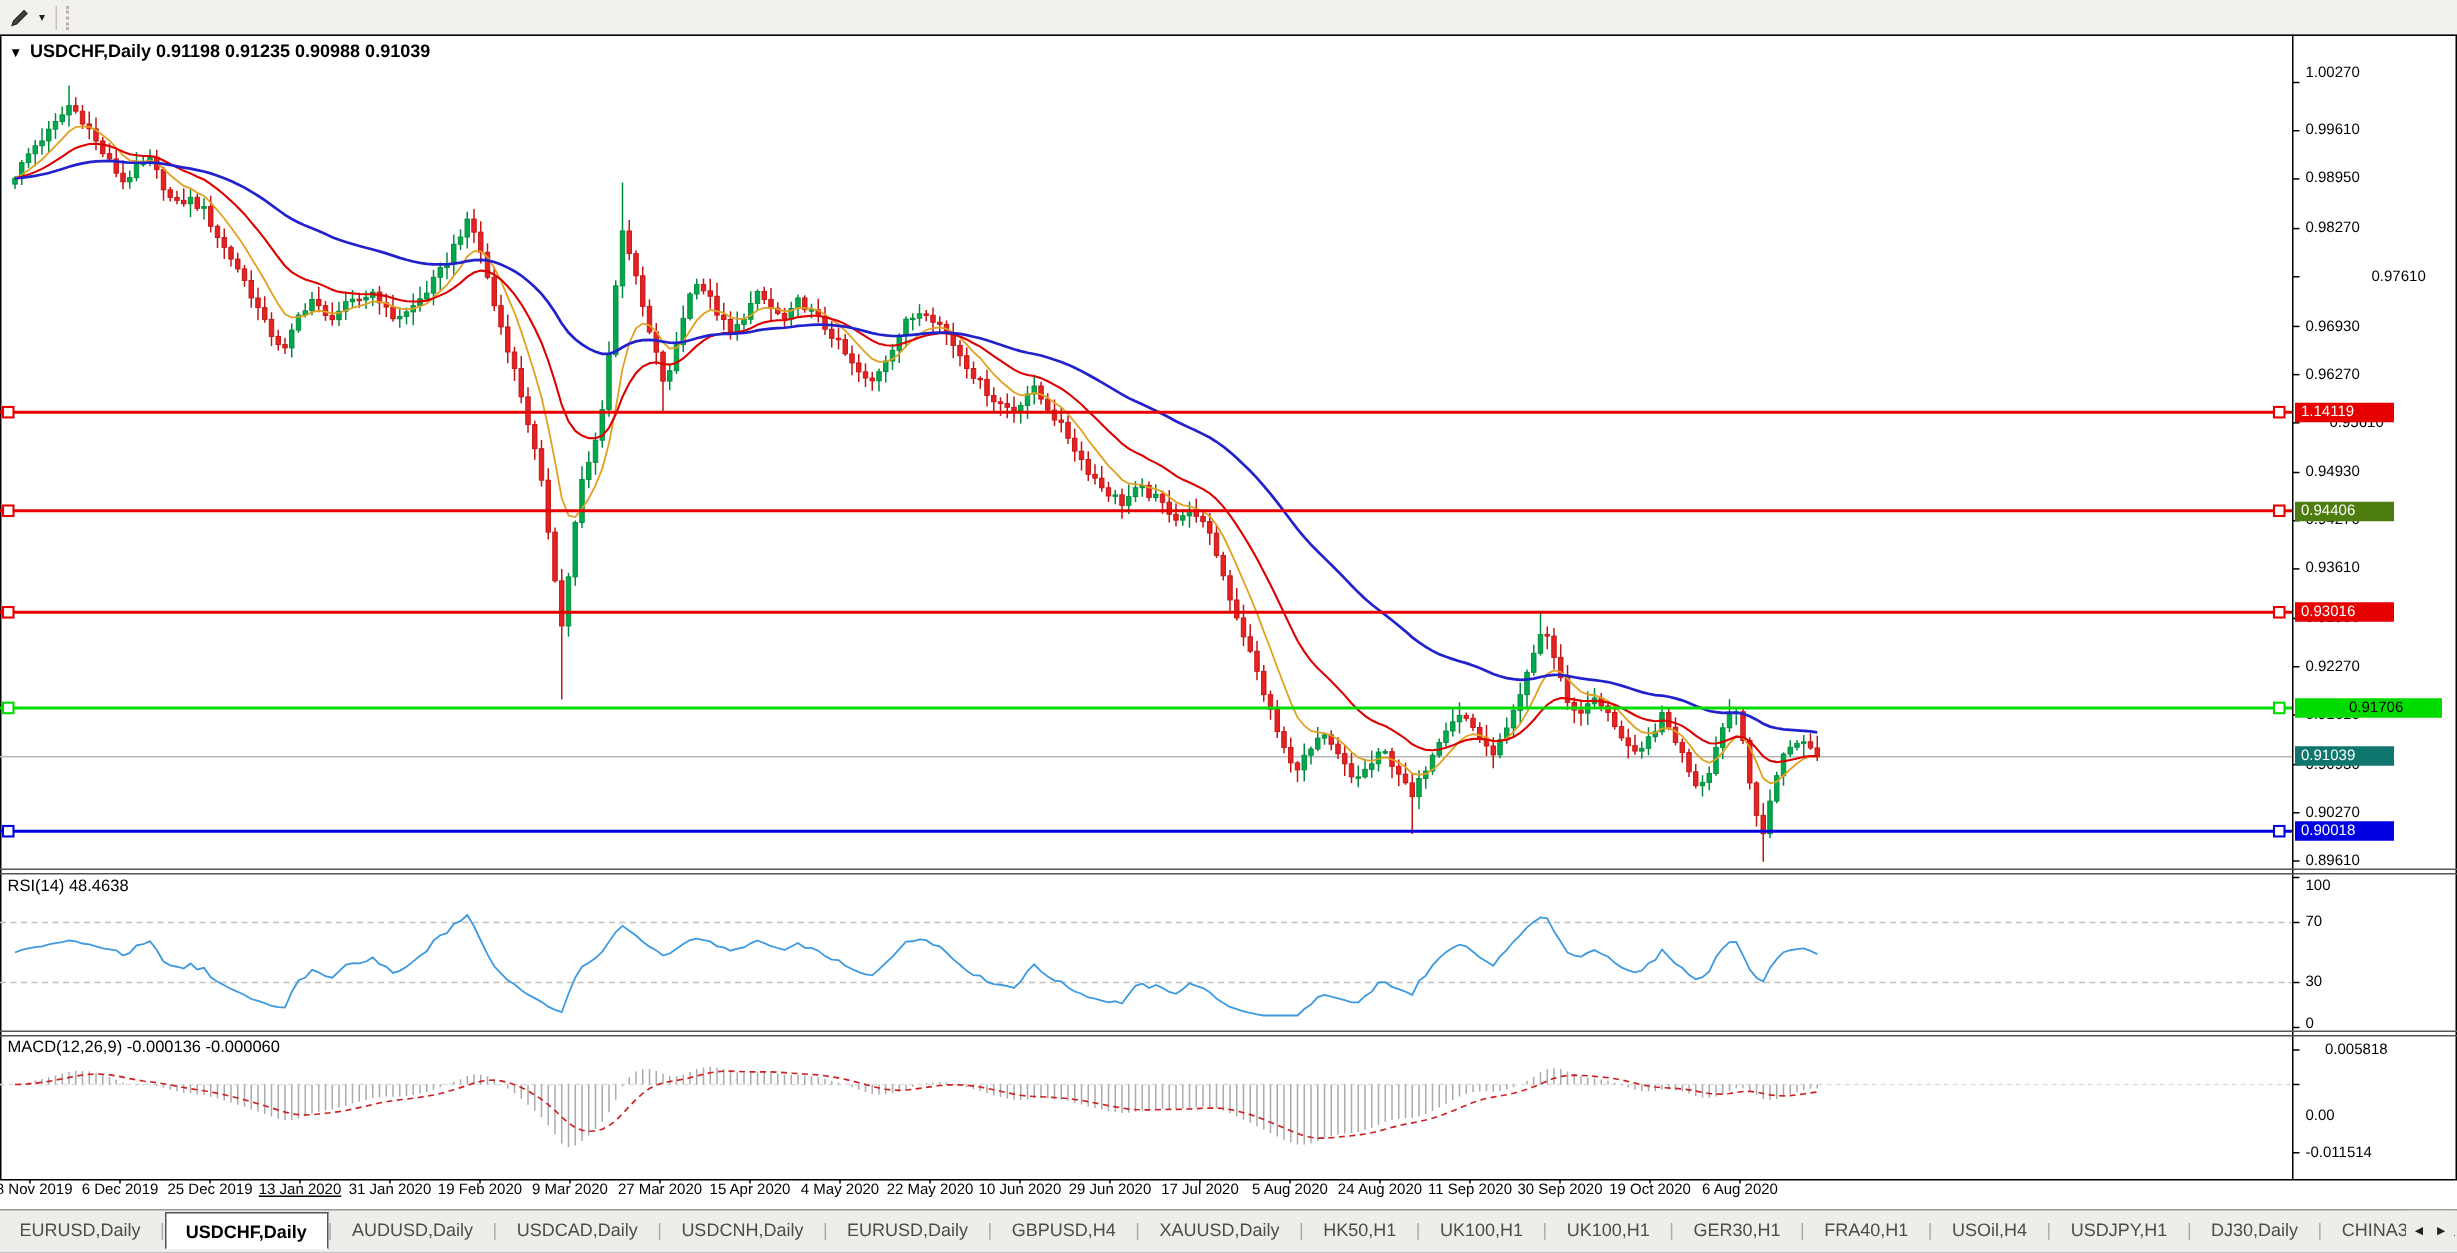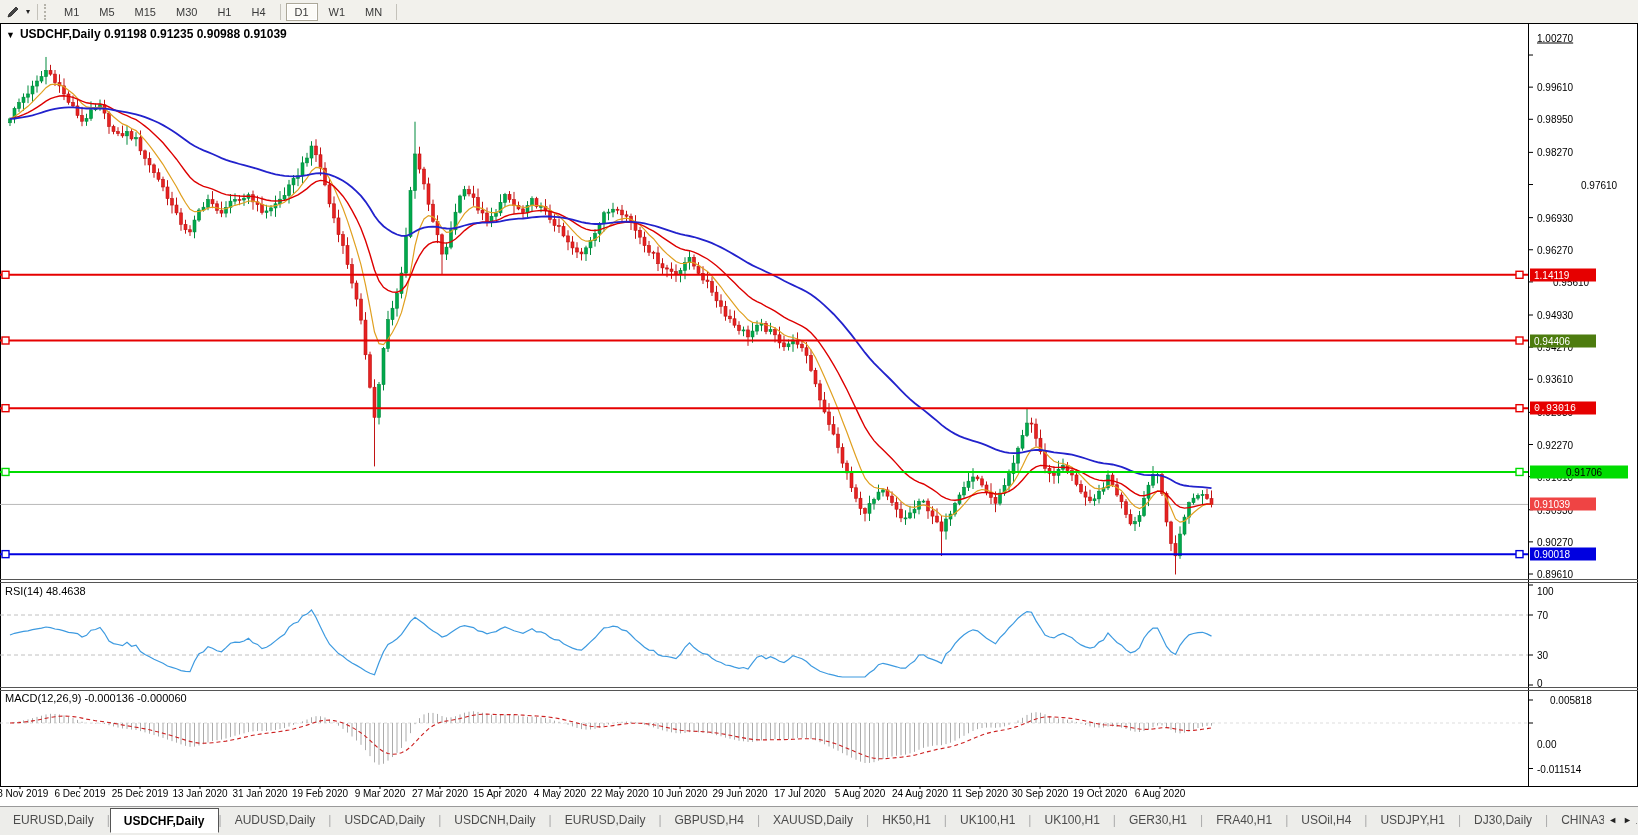--- a/index.html
+++ b/index.html
@@ -40,33 +40,20 @@
 
   <div class="toolbar">
     <span class="tool-ic">
       <svg width="14" height="14" viewBox="0 0 14 14">
         <path d="M2 12 L5 11 L12 4 L10 2 L3 9 Z" fill="#444" stroke="#222" stroke-width="0.8"></path>
       </svg>
     </span>
     <span class="caret">▾</span>
     <span class="vsep"></span>
     <span class="grip"></span>
-    <div id="tf-buttons" style="display:flex;align-items:center;">
-        <span class="tfbtn">M1</span>
-        <span class="tfbtn">M5</span>
-        <span class="tfbtn">M15</span>
-        <span class="tfbtn">M30</span>
-        <span class="tfbtn">H1</span>
-        <span class="tfbtn">H4</span>
-        <span class="vsep"></span>
-        <span class="tfbtn active">D1</span>
-        <span class="tfbtn">W1</span>
-        <span class="tfbtn">MN</span>
-        <span class="vsep"></span>
-      </div>
   </div>
 
   <svg id="chart-svg" width="1638" height="835" style="position:absolute;left:0;top:0;z-index:1">
       <g>
         <rect x="0.5" y="23.5" width="1637" height="763" fill="none" stroke="#000" stroke-width="1"></rect>
         <line x1="1528.5" y1="23" x2="1528.5" y2="786" stroke="#000" stroke-width="1"></line>
         <line x1="0" y1="579.5" x2="1638" y2="579.5" stroke="#555" stroke-width="1"></line>
         <line x1="0" y1="582.5" x2="1638" y2="582.5" stroke="#555" stroke-width="1"></line>
         <line x1="0" y1="687.5" x2="1638" y2="687.5" stroke="#555" stroke-width="1"></line>
         <line x1="0" y1="690.5" x2="1638" y2="690.5" stroke="#555" stroke-width="1"></line>
@@ -957,21 +944,21 @@
       <line x1="1160" y1="786" x2="1160" y2="789" stroke="#000" stroke-width="1"></line>
     </svg>
 
   <div class="chart-title">
     <span class="tri">▼</span><span>USDCHF,Daily 0.91198 0.91235 0.90988 0.91039</span>
   </div>
   <div class="pane-label" style="top:585px">RSI(14) 48.4638</div>
   <div class="pane-label" style="top:692px">MACD(12,26,9) -0.000136 -0.000060</div>
 
   <div id="axis-labels">
-      <div class="axis-label" style="top: 38px; text-decoration: underline;">1.00270</div>
+      <div class="axis-label" style="top: 49px;">1.00270</div>
       <div class="axis-label" style="top: 87.1519px;">0.99610</div>
       <div class="axis-label" style="top: 119.284px;">0.98950</div>
       <div class="axis-label" style="top: 152.39px;">0.98270</div>
       <div class="axis-label" style="top: 184.523px; margin-left: 44px;">0.97610</div>
       <div class="axis-label" style="top: 217.629px;">0.96930</div>
       <div class="axis-label" style="top: 249.761px;">0.96270</div>
       <div class="axis-label" style="top: 281.894px; margin-left: 16px;">0.95610</div>
       <div class="axis-label" style="top: 315px;">0.94930</div>
       <div class="axis-label" style="top: 347.132px;">0.94270</div>
       <div class="axis-label" style="top: 379.265px;">0.93610</div>
@@ -985,30 +972,30 @@
       <div class="axis-label" style="top: 615px;">70</div>
       <div class="axis-label" style="top: 655px;">30</div>
       <div class="axis-label" style="top: 683px;">0</div>
       <div class="axis-label" style="top: 700.004px; padding-left: 13px;">0.005818</div>
       <div class="axis-label" style="top: 744px;">0.00</div>
       <div class="axis-label" style="top: 768.51px;">-0.011514</div>
     </div>
   <div id="badges">
       <div class="badge" style="top: 274.786px; background: rgb(230, 0, 0); color: rgb(255, 255, 255);">1.14119</div>
       <div class="badge" style="top: 340.511px; background: #4d7c0f; color: rgb(255, 255, 255);">0.94406</div>
-      <div class="badge" style="top: 408.184px; background: rgb(230, 0, 0); color: rgb(255, 255, 255); font-family: Liberation Mono, monospace;">0.93016</div>
+      <div class="badge" style="top: 408.184px; background: rgb(230, 0, 0); color: rgb(255, 255, 255);">0.93016</div>
       <div class="badge" style="top: 471.962px; background: rgb(0, 220, 0); color: rgb(0, 0, 0); padding-left: 36px;">0.91706</div>
       <div class="badge" style="top: 554.143px; background: rgb(0, 0, 224); color: rgb(255, 255, 255);">0.90018</div>
-      <div class="badge" style="top: 504.435px; background: #ef4444; color: rgb(255, 255, 255);">0.91039</div>
+      <div class="badge" style="top: 504.435px; background: #0f766e; color: rgb(255, 255, 255);">0.91039</div>
     </div>
   <div id="dates">
       <div class="date-label" style="left: 20px;">18 Nov 2019</div>
       <div class="date-label" style="left: 80px;">6 Dec 2019</div>
       <div class="date-label" style="left: 140px;">25 Dec 2019</div>
-      <div class="date-label" style="left: 200px;">13 Jan 2020</div>
+      <div class="date-label" style="left: 200px; text-decoration: underline;">13 Jan 2020</div>
       <div class="date-label" style="left: 260px;">31 Jan 2020</div>
       <div class="date-label" style="left: 320px;">19 Feb 2020</div>
       <div class="date-label" style="left: 380px;">9 Mar 2020</div>
       <div class="date-label" style="left: 440px;">27 Mar 2020</div>
       <div class="date-label" style="left: 500px;">15 Apr 2020</div>
       <div class="date-label" style="left: 560px;">4 May 2020</div>
       <div class="date-label" style="left: 620px;">22 May 2020</div>
       <div class="date-label" style="left: 680px;">10 Jun 2020</div>
       <div class="date-label" style="left: 740px;">29 Jun 2020</div>
       <div class="date-label" style="left: 800px;">17 Jul 2020</div>

